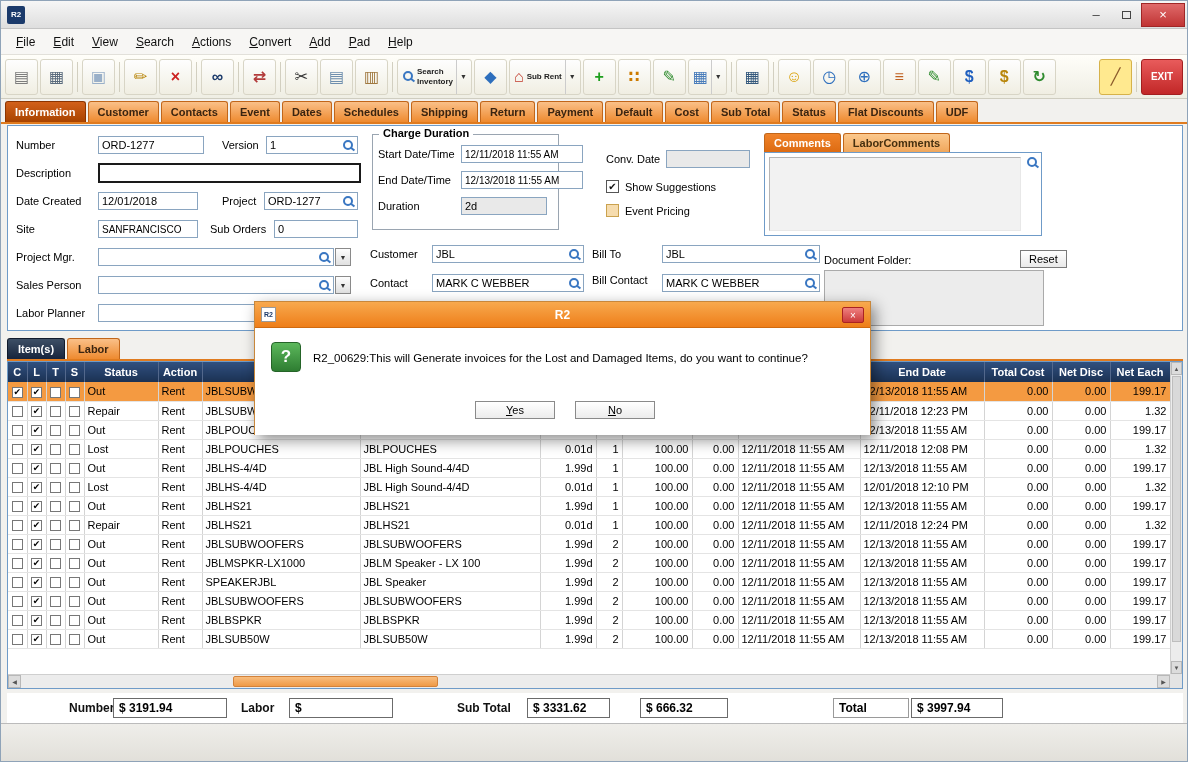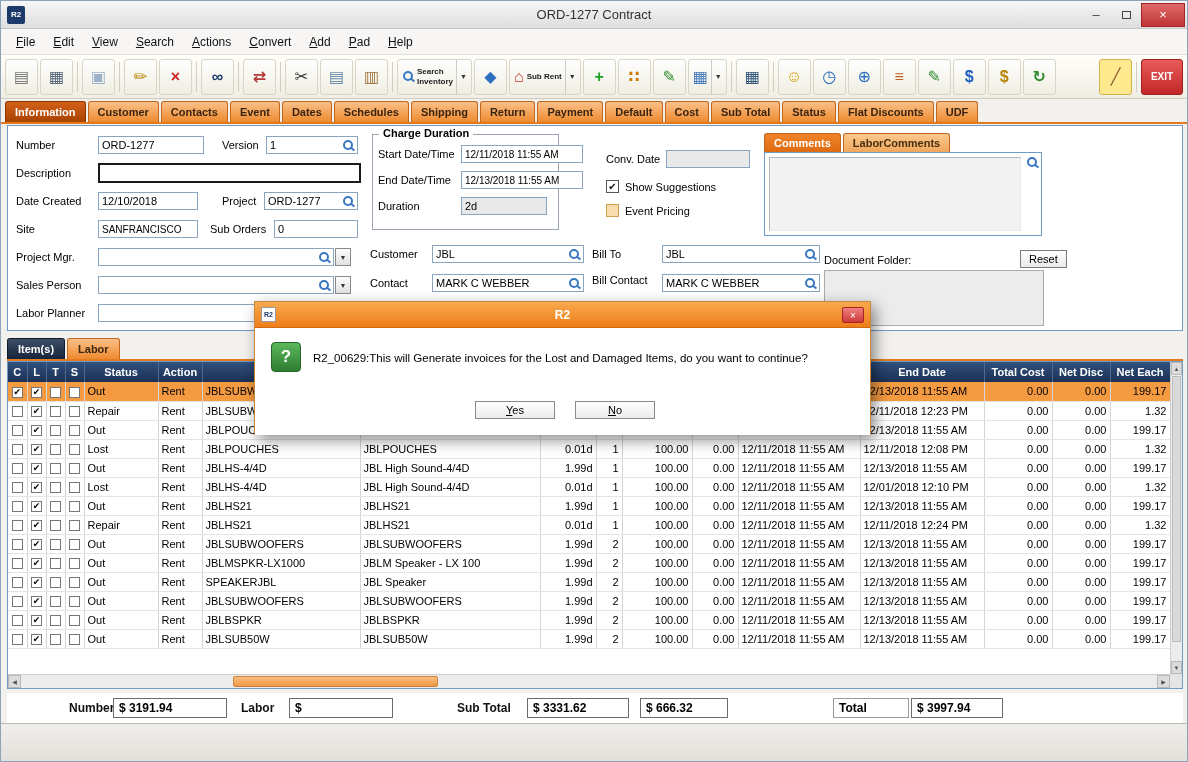--- a/index.html
+++ b/index.html
@@ -111,21 +111,20 @@
   #btn-yes{left:220px;}
   #btn-no{left:320px;}
 </style>
 </head>
 <body>
 
 <div id="window">
 
   <div id="titlebar">
     <div class="app-icon">R2</div>
-    <div class="title">ORD-1277 Contract</div>
     <div class="win-controls">
       <div class="wc">–</div>
       <div class="wc">
           <span class="sq"></span>
         </div>
       <div class="wc close">×</div>
     </div>
   </div>
 
   <div id="menubar">
@@ -265,21 +264,21 @@
     <div class="lbl" style="left:214px;top:13px">Version</div>
     <div class="inp" style="left:258px;top:10px;width:92px">
         <span class="val">1</span>
         <span class="mag"></span>
       </div>
 
     <div class="lbl" style="left:8px;top:41px">Description</div>
     <div class="inp desc" style="left:90px;top:37px;width:263px"></div>
 
     <div class="lbl" style="left:8px;top:69px">Date Created</div>
-    <div class="inp" style="left:90px;top:66px;width:100px">12/10/2018</div>
+    <div class="inp" style="left:90px;top:66px;width:100px">12/01/2018</div>
     <div class="lbl" style="left:214px;top:69px">Project</div>
     <div class="inp" style="left:256px;top:66px;width:94px">
         <span class="val">ORD-1277</span>
         <span class="mag"></span>
       </div>
 
     <div class="lbl" style="left:8px;top:97px">Site</div>
     <div class="inp small" style="left:90px;top:94px;width:100px">SANFRANCISCO</div>
     <div class="lbl" style="left:202px;top:97px">Sub Orders</div>
     <div class="inp" style="left:266px;top:94px;width:84px">0</div>
@@ -686,21 +685,21 @@
     </div>
     <div id="scorner"></div>
   </div>
 
   <div id="totalsbar">
     <span class="tot-label" style="left:62px">Number</span>
     <span class="tot-box" style="left:106px;width:114px">$ 3191.94</span>
     <span class="tot-label" style="left:234px">Labor</span>
     <span class="tot-box" style="left:282px;width:104px">$</span>
     <span class="tot-label" style="left:450px">Sub Total</span>
-    <span class="tot-box" style="left:520px;width:102px">$ 3331.62</span>
+    <span class="tot-box" style="left:520px;width:83px">$ 3331.62</span>
     <span class="tot-label" style="left:636px">Tax</span>
     <span class="tot-box" style="left:633px;width:88px">$ 666.32</span>
     <span class="tot-box" style="left:826px;width:76px;border-color:#9a9a9a">Total</span>
     <span class="tot-box" style="left:904px;width:92px">$ 3997.94</span>
   </div>
 
   <div id="footer"></div>
 
   <div id="dialog">
     <div class="dlg-titlebar">

